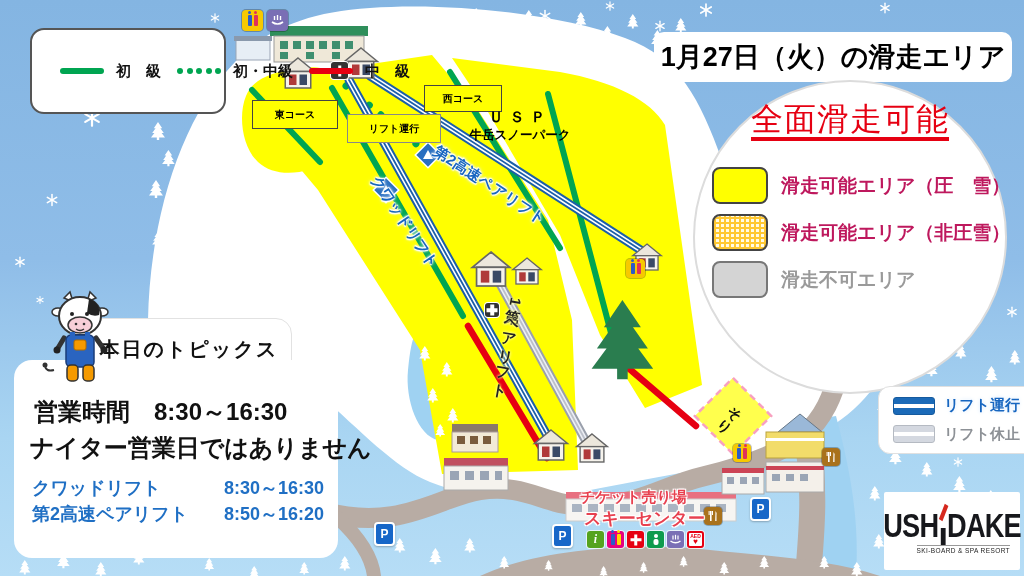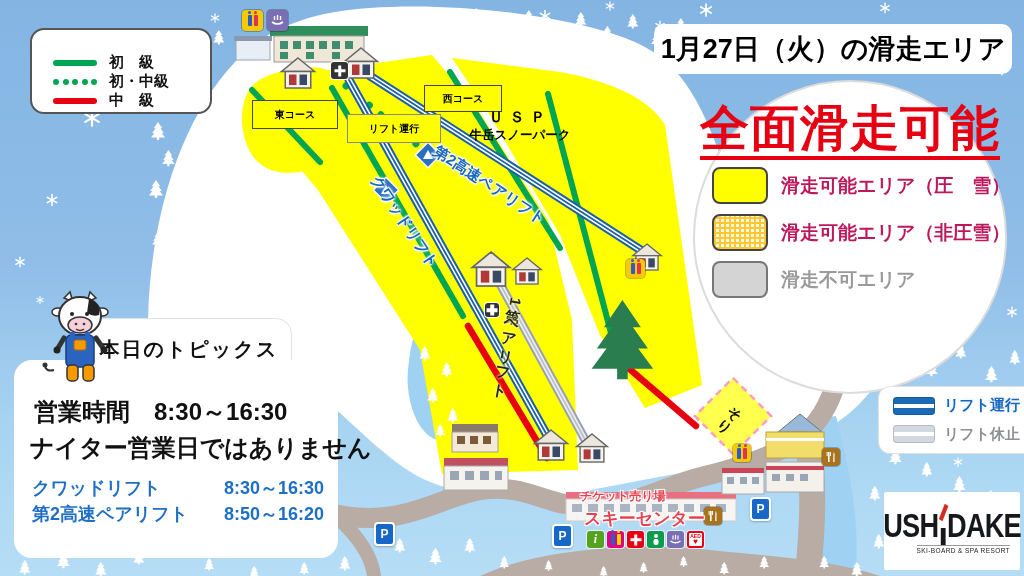--- a/index.html
+++ b/index.html
@@ -3,33 +3,33 @@
 <meta charset="utf-8">
 <style>
   html,body{margin:0;padding:0;background:#555}
   .stage{position:relative;width:1024px;height:576px;overflow:hidden;margin:0 auto;
     font-family:"Liberation Sans",sans-serif;
     background:linear-gradient(#84b5e2,#8fbde8 45%,#a9d5f2 76%,#b6ddf6)}
   .abs{position:absolute}
   .panel{background:#fff;border-radius:14px}
   
   .clegend{left:30px;top:28px;width:168px;height:78px;border:2px solid #555;
-    display:flex;flex-direction:column;justify-content:flex-end;padding:2px 5px}
+    display:flex;flex-direction:row;justify-content:flex-start;padding:2px 12px}
   .crow{display:flex;align-items:center;gap:12px;padding-left:16px}
   .cline{width:44px;height:6px;border-radius:3px}
   .cdots{width:44px;height:6px;display:flex;justify-content:space-between}
   .cdots i{width:6px;height:6px;border-radius:50%;background:#00a551}
   .clab{font-size:15px;font-weight:bold;color:#111;white-space:nowrap}
   
-  .header{left:654px;top:24px;width:358px;height:50px;border-radius:10px;background:#fff;
+  .header{left:654px;top:32px;width:358px;height:50px;border-radius:10px;background:#fff;
     display:flex;align-items:center;justify-content:center;font-size:27px;font-weight:bold;color:#000;white-space:nowrap}
   
   .circle{left:693px;top:80px;width:310px;height:310px;border-radius:50%;background:#fff;border:2px solid #dcdcdc}
   .headline{position:absolute;left:0;top:20px;width:100%;text-align:center}
-  .headline span{display:inline-block;font-size:49px;font-weight:700;color:#e60012;
+  .headline span{display:inline-block;font-size:32px;font-weight:400;color:#e60012;
     border-bottom:4px solid #e60012;letter-spacing:1px;white-space:nowrap;line-height:1.1}
   .srow{position:absolute;left:17px;display:flex;align-items:center;gap:13px}
   .swatch{width:52px;height:33px;border:2px12px;border:2px solid #444;border-radius:8px}
   .sw-groomed{background:#ffff00}
   .sw-ungroomed{background-color:#fffbe6;
     background-image:repeating-linear-gradient(0deg,#ffc832 0 2px,transparent 2px 5px),
                      repeating-linear-gradient(90deg,#ffc832 0 2px,transparent 2px 5px)}
   .sw-closed{background:#d4d4d4;border-color:#777}
   .slab{font-size:19px;font-weight:bold;color:#be185d;white-space:nowrap}
   .slab.gray{color:#9a9a9a}
@@ -495,21 +495,21 @@
     <div class="llrow">
       <span class="llsw run"></span>
       <span class="lllab run">リフト運行</span>
     </div>
     <div class="llrow">
       <span class="llsw stop"></span>
       <span class="lllab stop">リフト休止</span>
     </div>
   </div>
 
-  <div class="abs redtxt" style="left:580px;top:488px;font-size:12px">チケット売り場</div>
+  <div class="abs redtxt" style="left:580px;top:488px;font-size:15px">チケット売り場</div>
   <div class="abs redtxt" style="left:584px;top:507px;font-size:17px">スキーセンター</div>
   <div class="abs iconrow">
     <div class="fic info">i</div>
     <div class="fic rest">
       <span class="wc">
           <span class="wcfig" style="background:#2b5cc8"></span>
           <span class="wcfig" style="background:#ffd800"></span>
         </span>
     </div>
     <div class="fic cross crossbars"></div>

